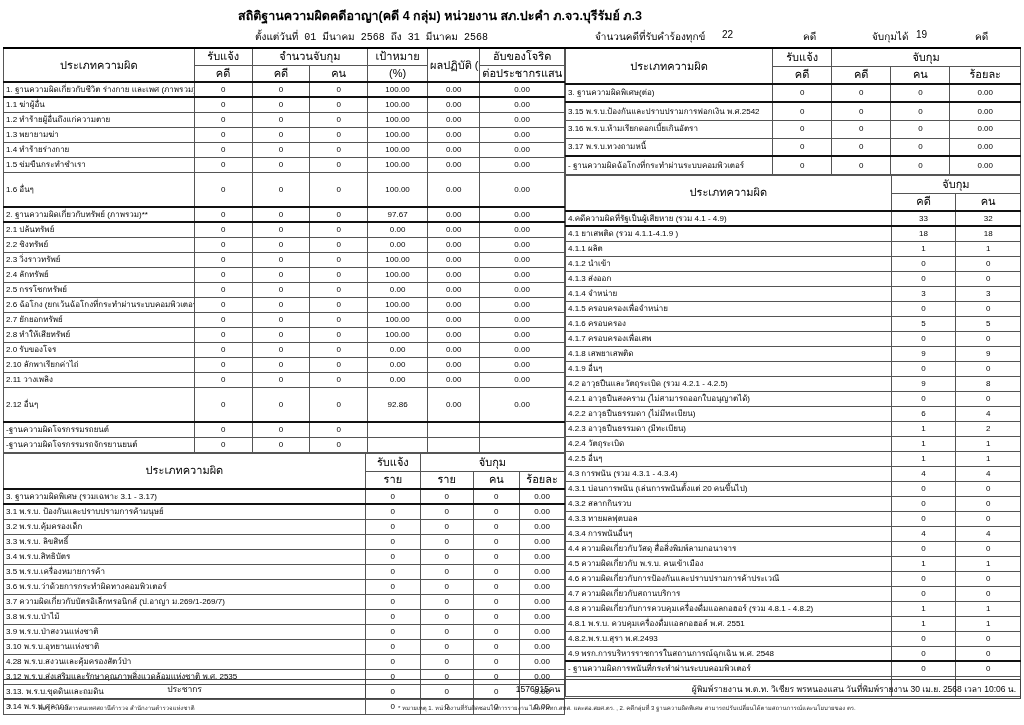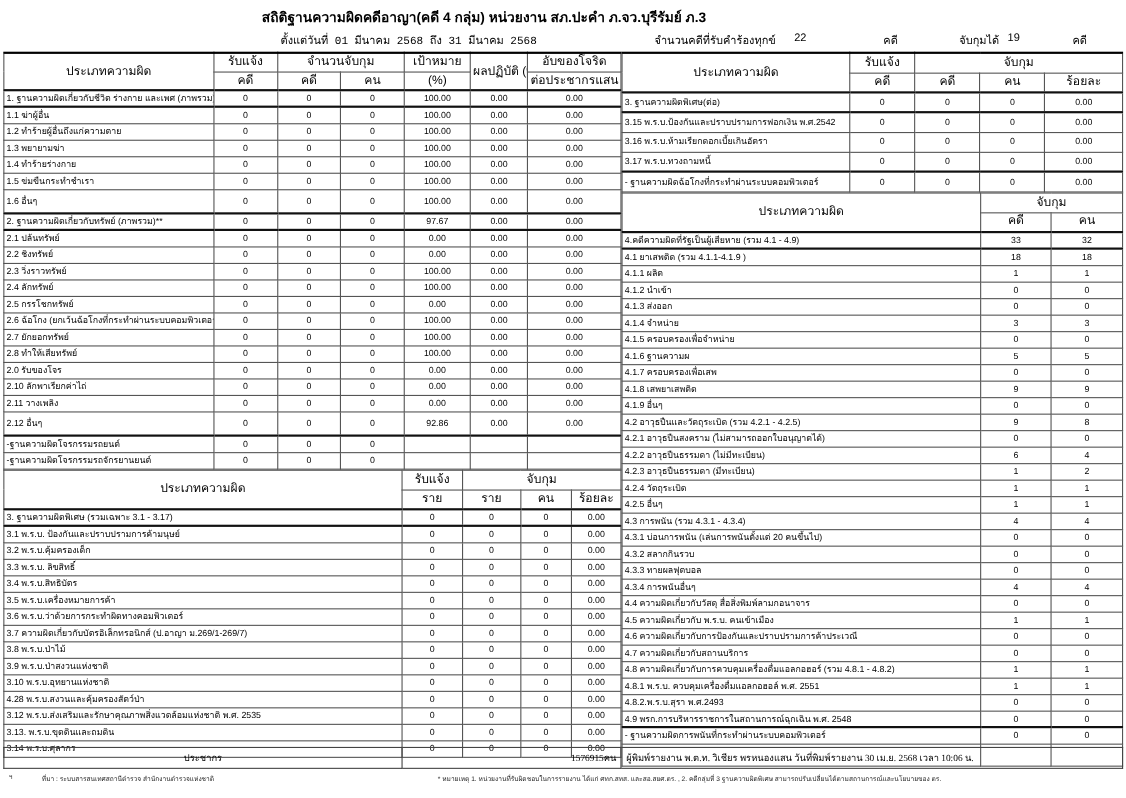--- a/index.html
+++ b/index.html
@@ -32,33 +32,33 @@
     padding:0 2px;line-height:1.15;overflow:hidden;white-space:nowrap;vertical-align:middle;
   }
   .tbl th{text-align:center;font-size:11px;}
   .tbl td.lbl{text-align:left;}
   .tbl td.num{text-align:center;}
   .t-lu{border-top:2px solid #000;}
   .t-ru{border-top:2px solid #000;}
   .t-lu thead tr{height:17px;}
   .t-ll thead tr,.t-ru thead tr,.t-rl thead tr{height:18px;}
   .t-lu tbody tr{height:15px;}
-  .t-lu tbody tr.tall{height:22px;}
+  .t-lu tbody tr.tall{height:35px;}
   .t-ll tbody tr{height:15px;}
   .t-ru tbody tr{height:18px;}
   .t-rl tbody tr{height:15px;}
   .t-rl tbody tr.empty{height:20px;}
   .tbl tr.sec td{border-top:2px solid #111;border-bottom:2px solid #111;}
   .tbl tr.sec-top td{border-top:2px solid #111;}
   .footer-row{position:absolute;left:3px;top:679px;width:1018px;}
-  .footer-row table{border-collapse:collapse;table-layout:fixed;width:100%;font-family:Liberation Serif, serif;}
+  .footer-row table{border-collapse:collapse;table-layout:fixed;width:100%;}
   .footer-row td{border:1px solid #444;height:18px;font-size:8.5px;padding:0 4px;white-space:nowrap;overflow:hidden;}
   .fr-pop{text-align:center;}
   .fr-popv{text-align:right;}
-  .fr-printer{text-align:left;margin-top:32px;}
+  .fr-printer{text-align:right;margin-top:32px;}
   .footnotes{position:absolute;top:701px;left:0;width:1024px;height:20px;font-size:6px;color:#222;}
   .footnotes span{position:absolute;white-space:nowrap;}
   .fn-mark{left:8px;top:0;}
   .fn-source{left:38px;top:2px;}
   .fn-note{left:398px;top:2px;}
 </style>
 </head>
 <body>
 
 <div class="page-title">สถิติฐานความผิดคดีอาญา(คดี 4 กลุ่ม) หน่วยงาน สภ.ปะคำ ภ.จว.บุรีรัมย์ ภ.3</div>
@@ -544,21 +544,21 @@
             <td class="lbl">4.1.4 จำหน่าย</td>
             <td class="num">3</td>
             <td class="num">3</td>
           </tr>
           <tr>
             <td class="lbl">4.1.5 ครอบครองเพื่อจำหน่าย</td>
             <td class="num">0</td>
             <td class="num">0</td>
           </tr>
           <tr>
-            <td class="lbl">4.1.6 ฐานความผ</td>
+            <td class="lbl">4.1.6 ครอบครอง</td>
             <td class="num">5</td>
             <td class="num">5</td>
           </tr>
           <tr>
             <td class="lbl">4.1.7 ครอบครองเพื่อเสพ</td>
             <td class="num">0</td>
             <td class="num">0</td>
           </tr>
           <tr>
             <td class="lbl">4.1.8 เสพยาเสพติด</td>

